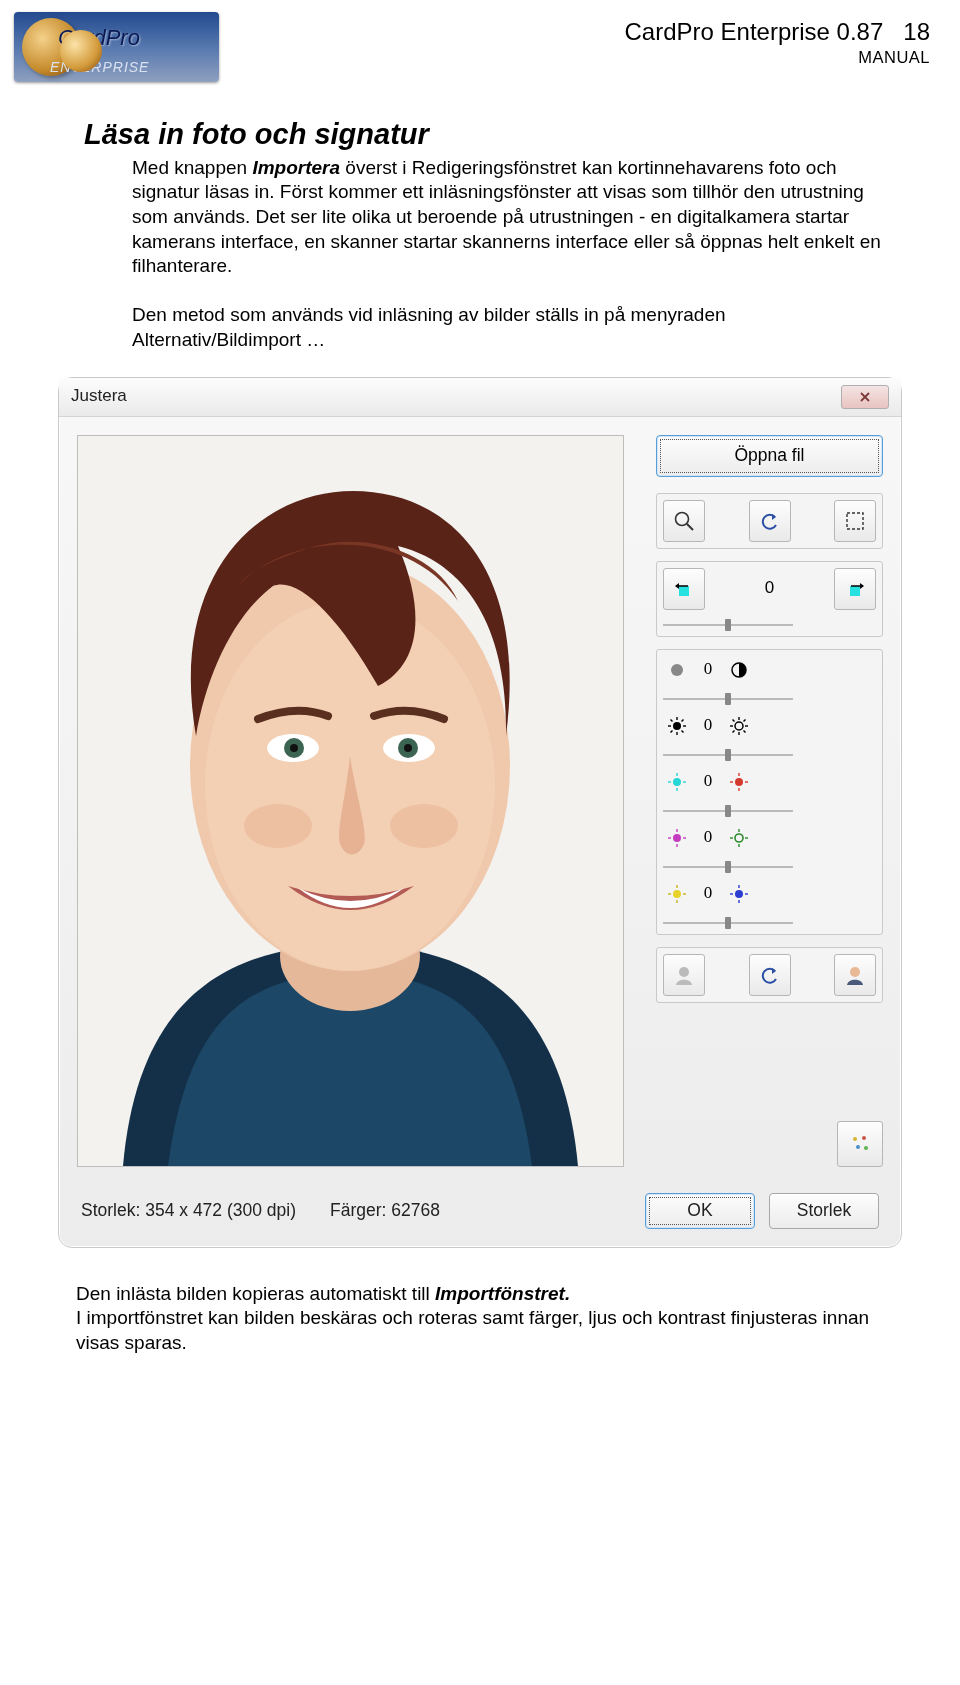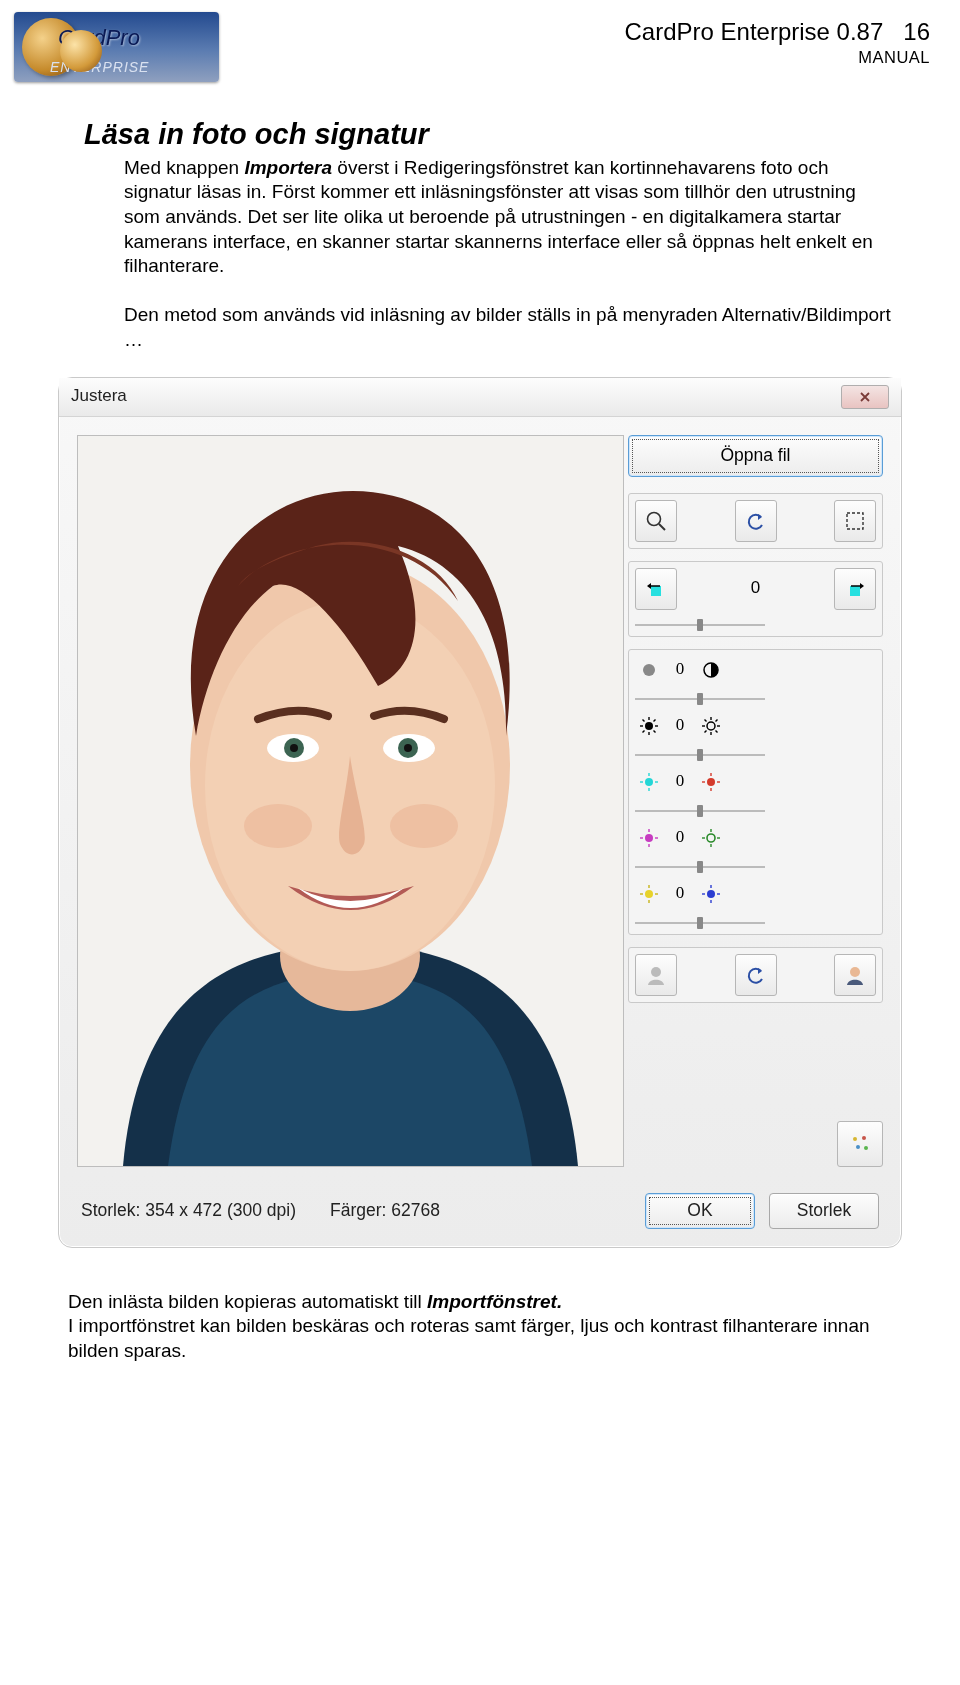--- a/index.html
+++ b/index.html
@@ -8,31 +8,31 @@
   .logo{width:205px;height:70px;background:linear-gradient(180deg,#234a8f 0%,#5b7cb1 55%,#8fa0bf 100%);border-radius:4px;position:relative;overflow:hidden;box-shadow:0 1px 3px rgba(0,0,0,.4)}
   .logo::before{content:"";position:absolute;left:8px;top:6px;width:58px;height:58px;border-radius:50%;background:radial-gradient(circle at 35% 35%,#f4d18a,#c58a2b 60%,#6e3d0a);box-shadow:2px 2px 4px rgba(0,0,0,.35)}
   .logo::after{content:"";position:absolute;left:46px;top:18px;width:42px;height:42px;border-radius:50%;background:radial-gradient(circle at 35% 35%,#fce3a8,#d39a3a 60%,#7a440e)}
   .logo-text1{position:absolute;left:44px;top:12px;font-family:"Arial Black",Arial;font-size:22px;font-style:italic;color:#0a1a55;text-shadow:1px 1px 2px rgba(255,255,255,.5)}
   .logo-text2{position:absolute;left:36px;bottom:6px;font-family:"Arial Black",Arial;font-size:14px;letter-spacing:1px;color:#d9e1f0;font-style:italic}
   .header-right{margin-left:auto;text-align:right;margin-top:4px}
   .doc-title{font-size:24px}
   .manual{font-size:16.5px;letter-spacing:.5px}
   .body{padding:26px 64px 0 84px}
   h2{font-family:Arial;font-size:29px;font-style:italic;font-weight:bold;margin:0 0 2px 0}
-  .p{margin:0 0 24px 4px}
+  .p{margin:0 0 24px 12px}
   .p .em{font-style:italic;font-weight:bold}
   .p .em2{font-style:italic;font-weight:bold}
   .p-indent{padding-left:36px}
 
   
-  .dialog{margin:10px 58px 8px 58px;border:1px solid #c9c9c9;background:linear-gradient(180deg,#f8f8f8,#ececec);border-radius:14px;box-shadow:0 0 0 1px #fff inset}
+  .dialog{margin:10px 58px 0 58px;border:1px solid #c9c9c9;background:linear-gradient(180deg,#f8f8f8,#ececec);border-radius:14px;box-shadow:0 0 0 1px #fff inset}
   .titlebar{height:38px;display:flex;align-items:center;padding:0 12px;font-family:"Segoe UI",Arial;font-size:17px;color:#222;background:linear-gradient(180deg,#fdfdfd,#eaeaea);border-bottom:1px solid #d4d4d4}
   .titlebar .close{margin-left:auto;width:46px;height:22px;border:1px solid #b0aeae;border-radius:3px;background:linear-gradient(180deg,#f4e4e3,#e9c3c1);display:flex;align-items:center;justify-content:center}
   .titlebar .close svg{width:12px;height:12px}
-  .dialog-body{display:flex;gap:4px;padding:18px 18px 8px 18px}
+  .dialog-body{display:flex;gap:32px;padding:18px 18px 8px 18px}
 
   .photo-frame{width:545px;height:730px;background:#fff;border:1px solid #bdbdbd;box-shadow:inset 1px 1px 0 #fff;position:relative;overflow:hidden}
   .photo-face{width:100%;height:100%}
 
   .tools{flex:1;display:flex;flex-direction:column;gap:12px}
   .btn{height:40px;border:1px solid #a8a8a8;border-radius:4px;background:linear-gradient(180deg,#fdfdfd,#ececec);font-family:"Segoe UI",Arial;font-size:17.5px;display:flex;align-items:center;justify-content:center;box-shadow:0 1px 0 #fff inset}
   .btn-focus{outline:1px dotted #555;outline-offset:-5px;border-color:#5a9dd6;box-shadow:0 0 0 1px #cfe6fb inset}
   .open-btn{margin-bottom:4px}
 
   .tool-group{border:1px solid #c9c9c9;border-radius:3px;background:#f4f4f4;padding:6px;display:flex;flex-direction:column;gap:8px}
@@ -63,21 +63,21 @@
 
 <div class="page">
 
   <div class="header">
     <div class="logo">
       <span class="logo-text1">CardPro</span>
       <span class="logo-text2">ENTERPRISE</span>
     </div>
     <div class="header-right">
       <div class="doc-title">
-        <span>CardPro Enterprise 0.87</span>&nbsp;&nbsp;&nbsp;<span>16</span>
+        <span>CardPro Enterprise 0.87</span>&nbsp;&nbsp;&nbsp;<span>18</span>
       </div>
       <div class="manual">MANUAL</div>
     </div>
   </div>
 
   <div class="body">
     <h2>Läsa in foto och signatur</h2>
     <p class="p p-indent">
       <span>Med knappen </span><span class="em">Importera</span><span> överst i Redigeringsfönstret kan kortinnehavarens foto och signatur läsas in. Först kommer ett inläsningsfönster att visas som tillhör den utrustning som används. Det ser lite olika ut beroende på utrustningen - en digitalkamera startar kamerans interface, en skanner startar skannerns interface eller så öppnas helt enkelt en filhanterare.</span>
     </p>
@@ -368,15 +368,15 @@
         <div class="btn btn-focus">OK</div>
         <div class="btn">Storlek</div>
       </div>
     </div>
   </div>
 
   <div class="below">
     <p class="p" style="margin-bottom:0">
       <span>Den inlästa bilden kopieras automatiskt till </span><span class="em2">Importfönstret.</span>
     </p>
-    <p class="p">I importfönstret kan bilden beskäras och roteras samt färger, ljus och kontrast filhanterare innan bilden sparas.</p>
+    <p class="p">I importfönstret kan bilden beskäras och roteras samt färger, ljus och kontrast finjusteras innan visas sparas.</p>
   </div>
 </div>
 
 </body></html>

